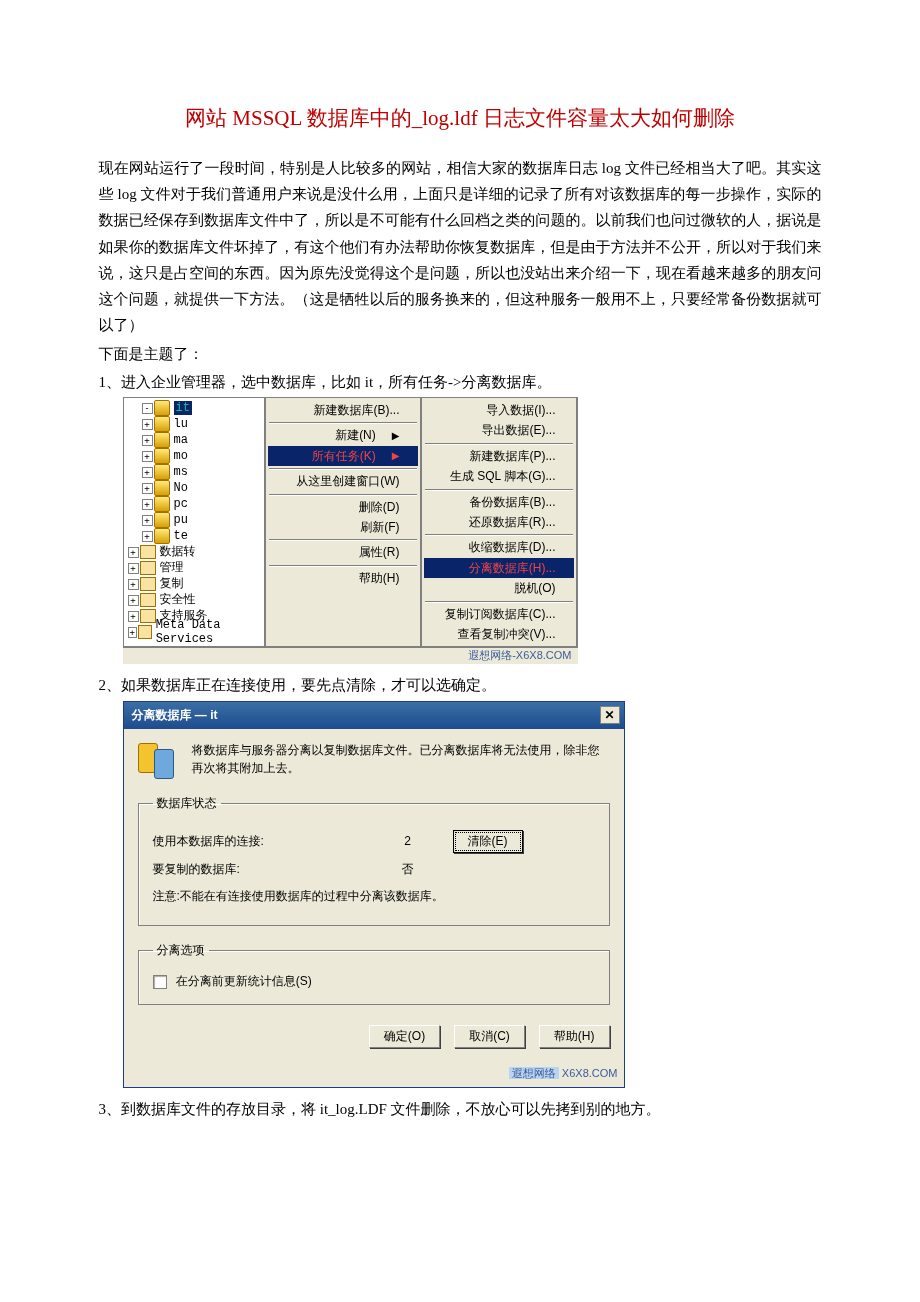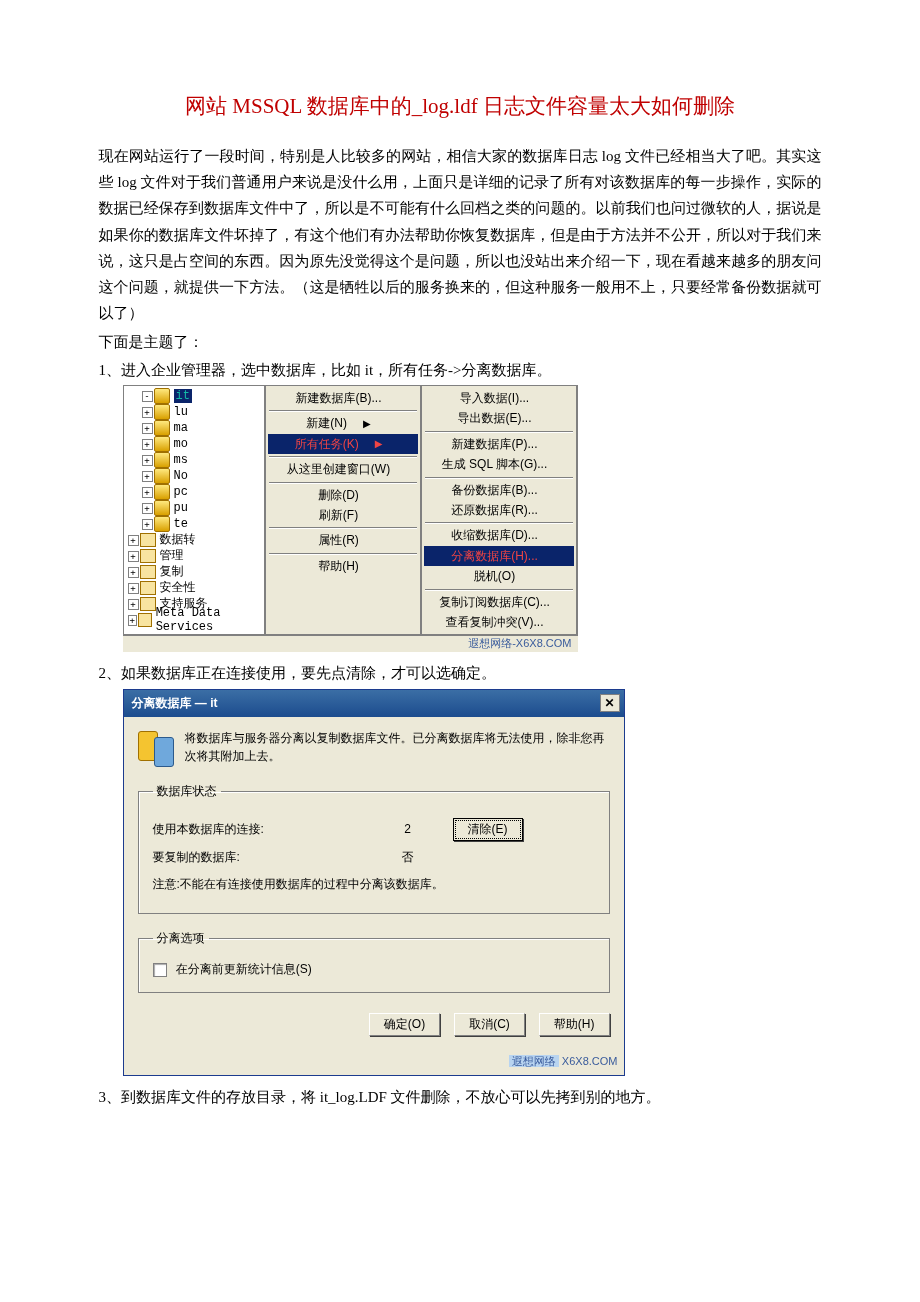--- a/index.html
+++ b/index.html
@@ -6,22 +6,22 @@
     margin: 0;
     padding: 0;
     background: #fff;
     font-family: SimSun, "宋体", serif;
     font-size: 15px;
     color: #000;
     line-height: 1.75;
   }
   .page {
     width: 903px;
-    margin: 16px auto;
-    padding: 72px 90px 40px;
+    margin: 0 auto;
+    padding: 100px 90px 40px;
     box-sizing: border-box;
   }
   h1 {
     color: #c00000;
     font-size: 21px;
     font-weight: normal;
     text-align: center;
     margin: 0 0 18px;
     font-family: SimSun, "宋体", serif;
   }
@@ -69,21 +69,21 @@
   .menu {
     background:#ece9d8;
     border:1px solid #808080;
     padding:2px;
     min-width: 150px;
   }
   .menu-col { display:flex; flex-direction:column; }
   .mitem {
     padding: 3px 18px 3px 10px;
     white-space: nowrap;
-    display:flex; justify-content:center; align-items:center;
+    display:flex; justify-content:flex-end; align-items:center;
     gap: 16px;
   }
   .mitem.sel { background:#0a246a; color:#ef4444; }
   .msep { height:1px; background:#808080; margin:2px 1px; box-shadow: 0 1px 0 #fff; }
   .arrow { font-size:10px; }
   .submenu-wrap { display:flex; }
   .watermark1 {
     text-align: right;
     font-size: 11px;
     color:#3a5c9c;
@@ -106,21 +106,21 @@
     padding: 3px 4px 3px 8px;
     display:flex; justify-content:space-between; align-items:center;
     font-weight:bold;
   }
   .closebtn {
     width:18px; height:16px; background:#ece9d8; border:1px solid #808080;
     display:inline-flex; align-items:center; justify-content:center;
     color:#000; font-size:12px; font-weight:bold;
   }
   .dlg-body { padding: 12px 14px 6px; }
-  .dlg-top { display:flex; gap:9px; align-items:flex-start; margin-bottom:14px; }
+  .dlg-top { display:flex; gap:16px; align-items:flex-start; margin-bottom:14px; }
   .dlg-icon {
     width:38px; height:38px; position:relative; flex-shrink:0;
   }
   .dlg-icon .cyl1 { position:absolute; left:0; top:2px; width:18px; height:28px; background:#f4c430; border:1px solid #a07000; border-radius:3px; }
   .dlg-icon .cyl2 { position:absolute; left:16px; top:8px; width:18px; height:28px; background:#6fa8dc; border:1px solid #2c5a8c; border-radius:3px; }
   .dlg-desc { font-size:12px; line-height:1.5; }
   fieldset.grp {
     border:1px solid #808080;
     box-shadow: inset 1px 1px 0 #fff;
     margin: 0 0 14px;

